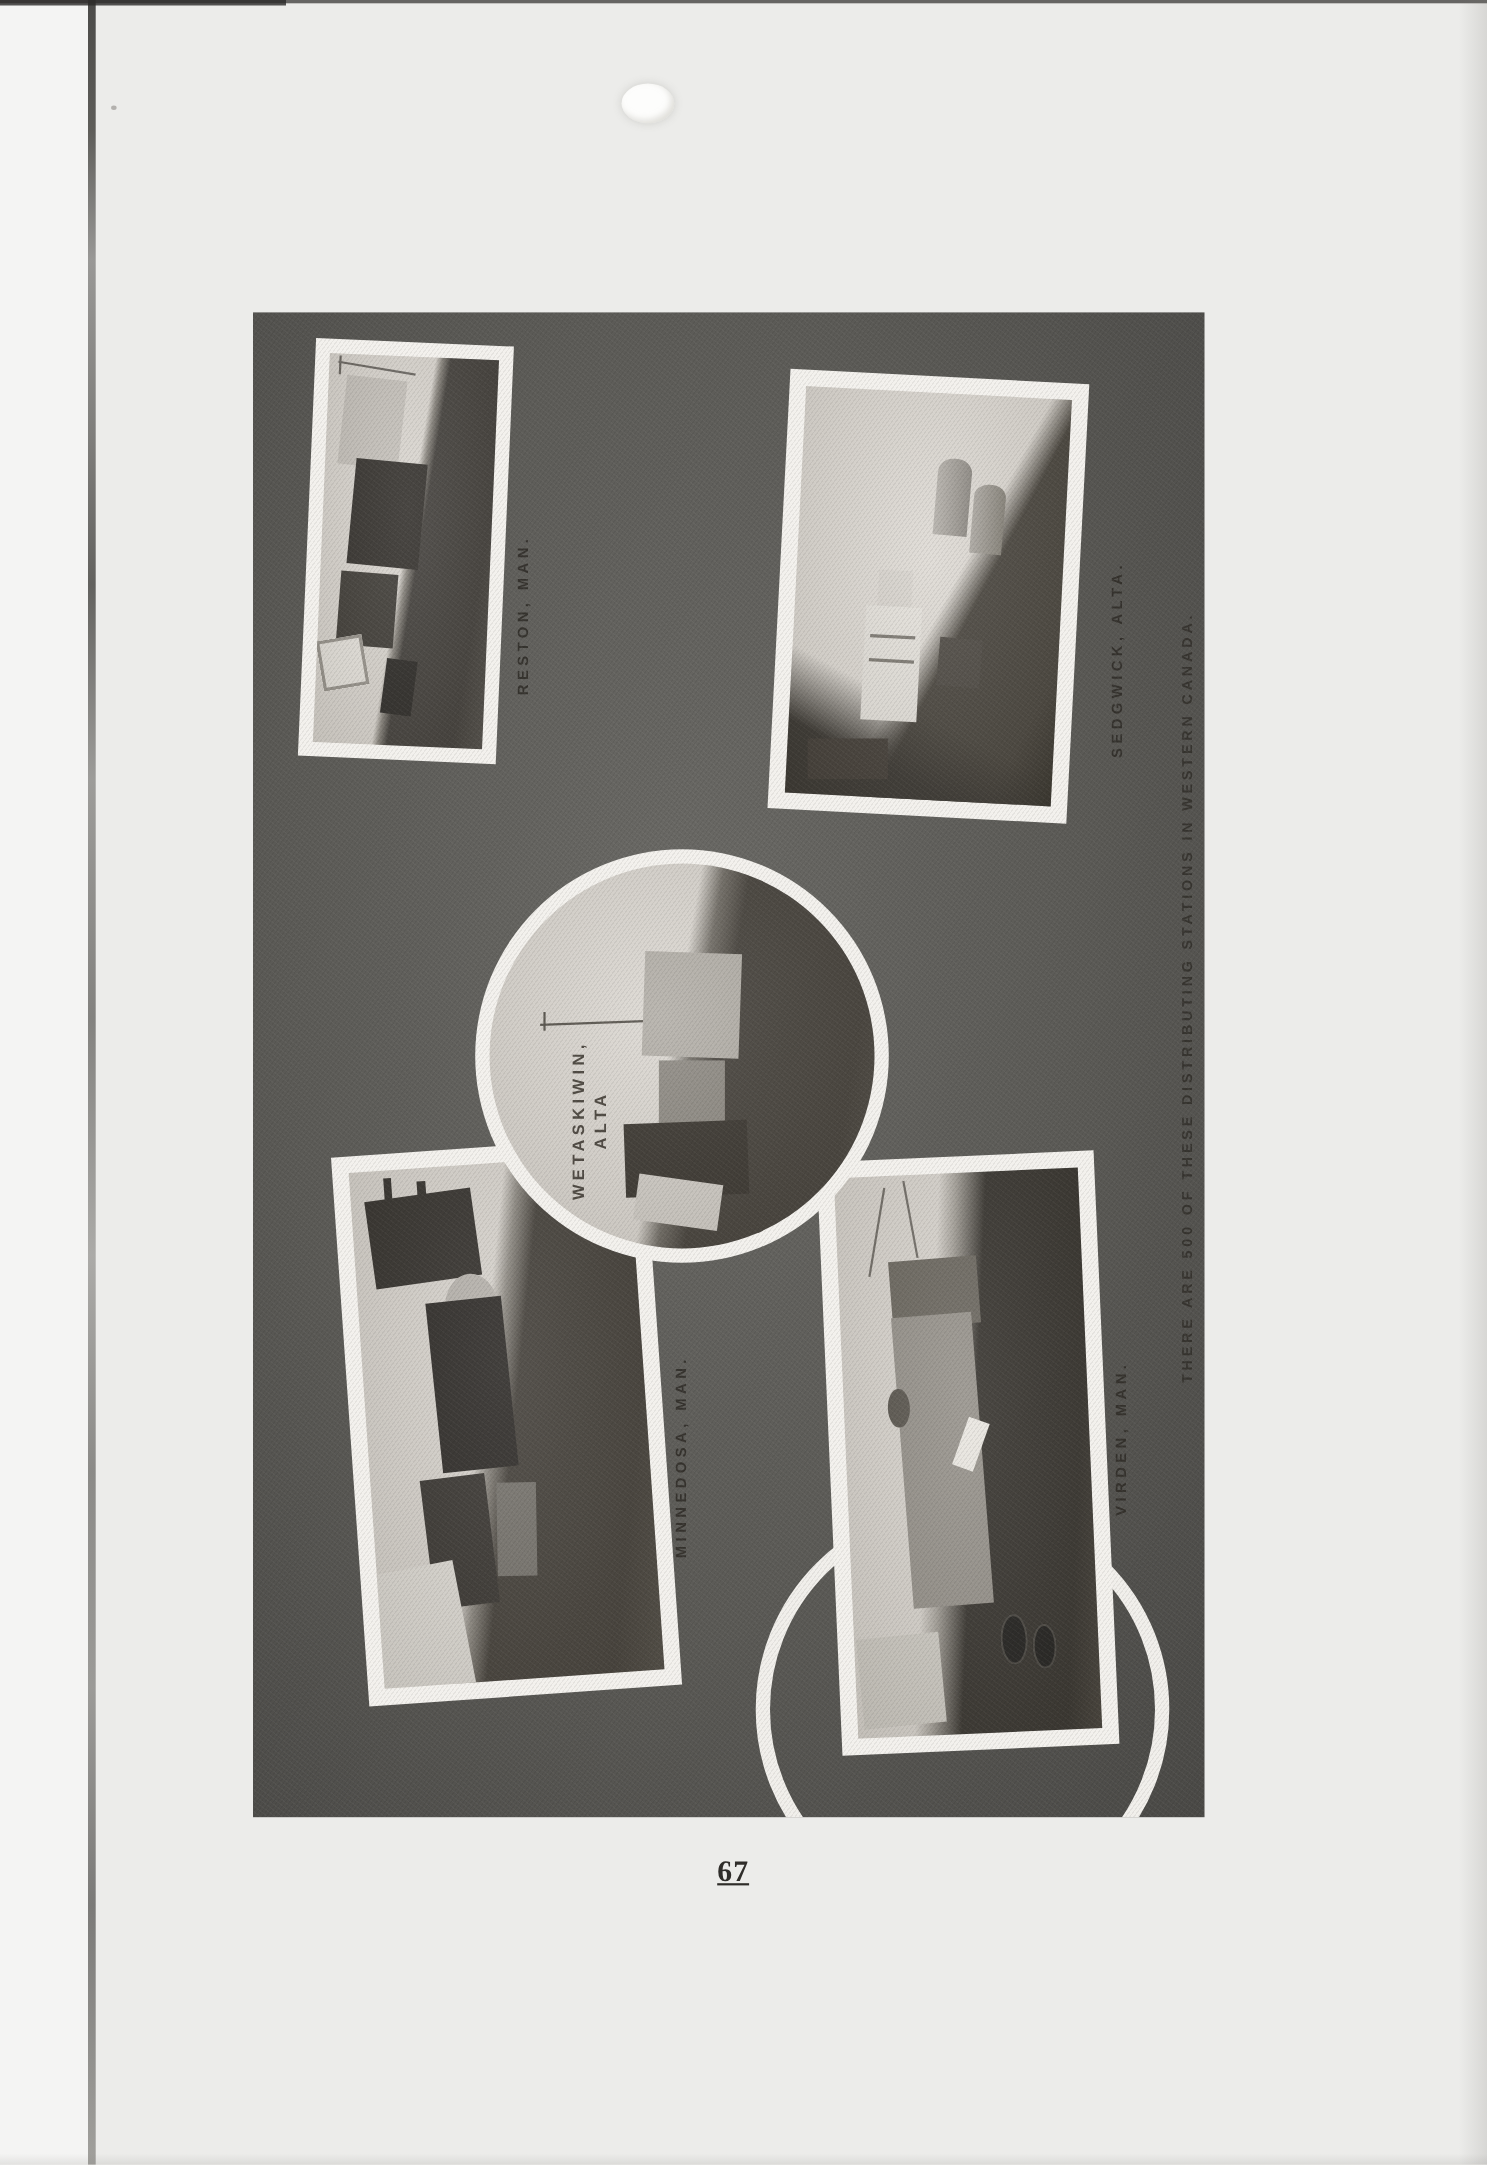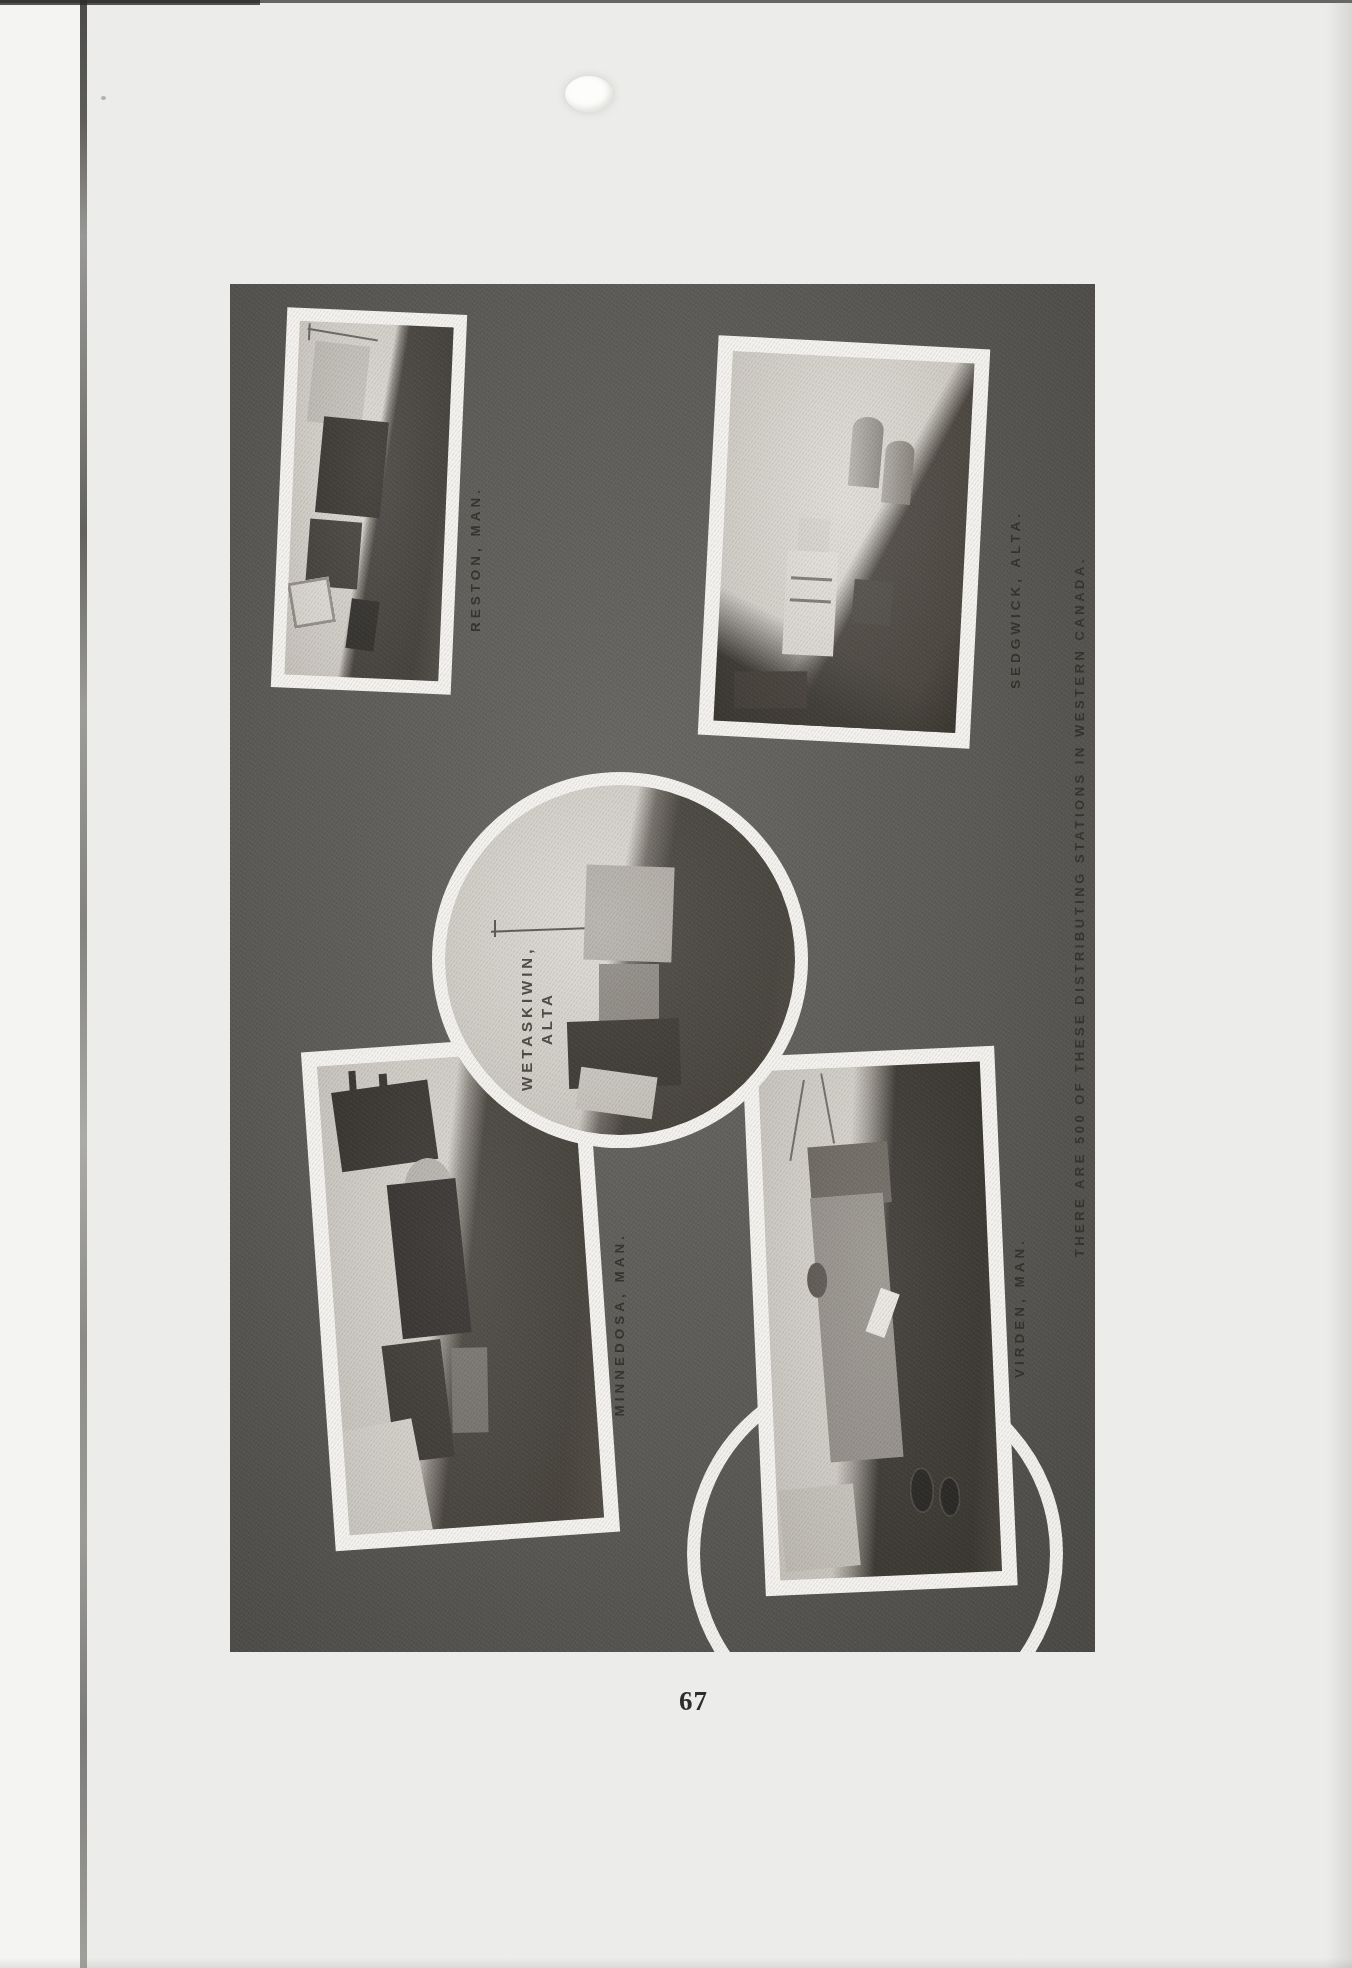--- a/index.html
+++ b/index.html
@@ -99,23 +99,24 @@
   .caption-long{left:842px;top:272px;}
   .lbl-wetaskiwin{
     position:absolute;left:72px;top:148px;height:170px;z-index:5;
     writing-mode:vertical-rl;transform:rotate(180deg);
     font-weight:700;font-size:15px;line-height:1.3;letter-spacing:4px;
     color:#46413a;opacity:.92;white-space:nowrap;text-align:center;
   }
 
   
   .page-number{
-    position:absolute;left:652px;top:1686px;width:56px;text-align:right;
+    position:absolute;left:652px;top:1686px;width:56px;text-align:left;
     font-family:"Liberation Serif", serif;font-weight:700;font-size:27px;color:#2f2d2a;
     letter-spacing:1px;
+    text-decoration:underline;
   }
 
   
   
   .r-mast{left:5%;top:3%;width:46%;height:2px;background:#6b6762;transform:rotate(7deg);}
   .r-mast-cross{left:6%;top:0.5%;width:2px;height:5%;background:#6b6762;}
   .r-elev{left:9%;top:6%;width:36%;height:23%;background:#c7c3bd;transform:rotate(4deg);}
   .r-dark1{left:17%;top:27%;width:42%;height:27%;background:#35322e;transform:rotate(3deg);}
   .r-dark2{left:12%;top:56%;width:34%;height:19%;background:#413e39;transform:rotate(2deg);}
   .r-fence{left:2%;top:73%;width:27%;height:13%;background:#e7e4de;transform:rotate(-12deg);box-shadow:inset 0 0 0 3px #9a968f;}

